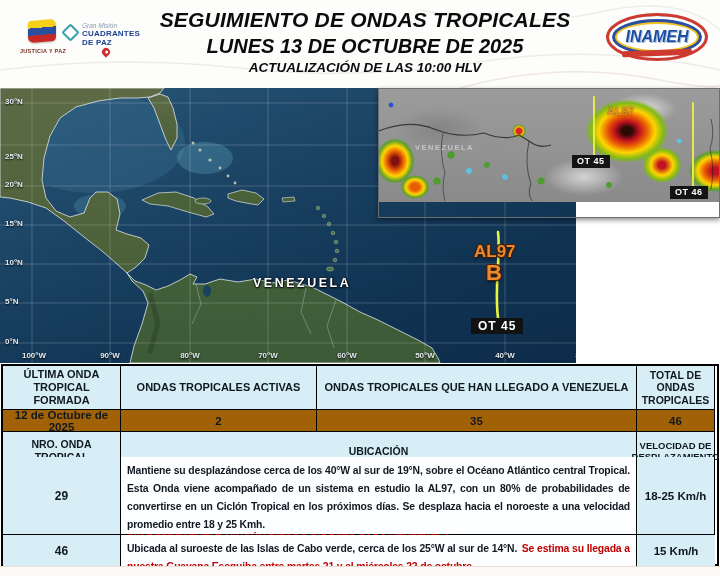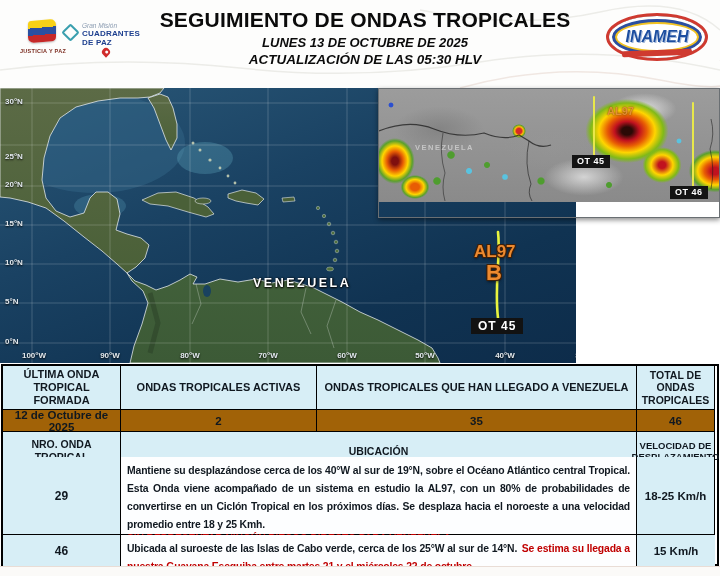--- a/index.html
+++ b/index.html
@@ -3,22 +3,22 @@
 <meta charset="utf-8">
 <style>
   html,body{margin:0;padding:0;}
   *{box-sizing:border-box;font-family:"Liberation Sans",sans-serif;}
   .frame{position:relative;width:720px;height:576px;background:#ffffff;overflow:hidden;}
 
   
   .header{position:absolute;left:0;top:0;width:720px;height:88px;background:#fdfdfc;}
   .header-deco{position:absolute;left:0;top:0;width:720px;height:88px;}
   .titles{position:absolute;left:150px;top:8px;width:430px;text-align:center;color:#0b0b0b;}
-  .title-main{font-size:21px;font-weight:bold;letter-spacing:.2px;line-height:1.15;}
-  .title-date{font-size:13px;font-weight:bold;font-style:italic;margin-top:3px;}
+  .title-main{font-size:21px;font-weight:bold;font-style:italic;letter-spacing:.2px;line-height:1.15;}
+  .title-date{font-size:20px;font-weight:bold;font-style:italic;margin-top:3px;}
   .title-upd{font-size:13.5px;font-weight:bold;font-style:italic;margin-top:2px;}
 
   .left-logos{position:absolute;left:8px;top:14px;width:140px;height:60px;}
   .vz-flag{position:absolute;left:20px;top:6px;width:28px;height:22px;border-radius:3px 6px 4px 6px;
     background:linear-gradient(#f7d117 0 34%,#2b4fa0 34% 67%,#c62828 67% 100%);
     transform:skewY(-5deg);box-shadow:0 1px 2px rgba(0,0,0,.25);}
   .justicia{position:absolute;left:2px;top:34px;width:66px;text-align:center;font-size:5.5px;font-weight:bold;color:#7a2a1e;letter-spacing:.3px;}
   .cuadrantes{position:absolute;left:58px;top:8px;width:84px;}
   .quad-icon{position:absolute;left:-2px;top:4px;width:13px;height:13px;border:2px solid #3a9fae;transform:rotate(45deg);border-radius:2px;}
   .mision-top{display:block;margin-left:16px;font-size:6.5px;font-style:italic;color:#8a9bb0;}
@@ -115,21 +115,21 @@
         <span class="quad-icon"></span>
         <span class="mision-top">Gran Misión</span>
         <span class="mision-name">CUADRANTES DE PAZ</span>
         <span class="pin-icon"></span>
       </div>
     </div>
 
     <div class="titles">
       <div class="title-main">SEGUIMIENTO DE ONDAS TROPICALES</div>
       <div class="title-date">LUNES 13 DE OCTUBRE DE 2025</div>
-      <div class="title-upd">ACTUALIZACIÓN DE LAS 05:30 HLV</div>
+      <div class="title-upd">ACTUALIZACIÓN DE LAS 10:00 HLV</div>
     </div>
 
     <div class="inameh">
       <span class="inameh-text">INAMEH</span>
     </div>
     <div class="inameh-ribbon"></div>
   </div>
 
   <div class="map-region">
     <svg width="720" height="275" viewBox="0 0 720 275">

